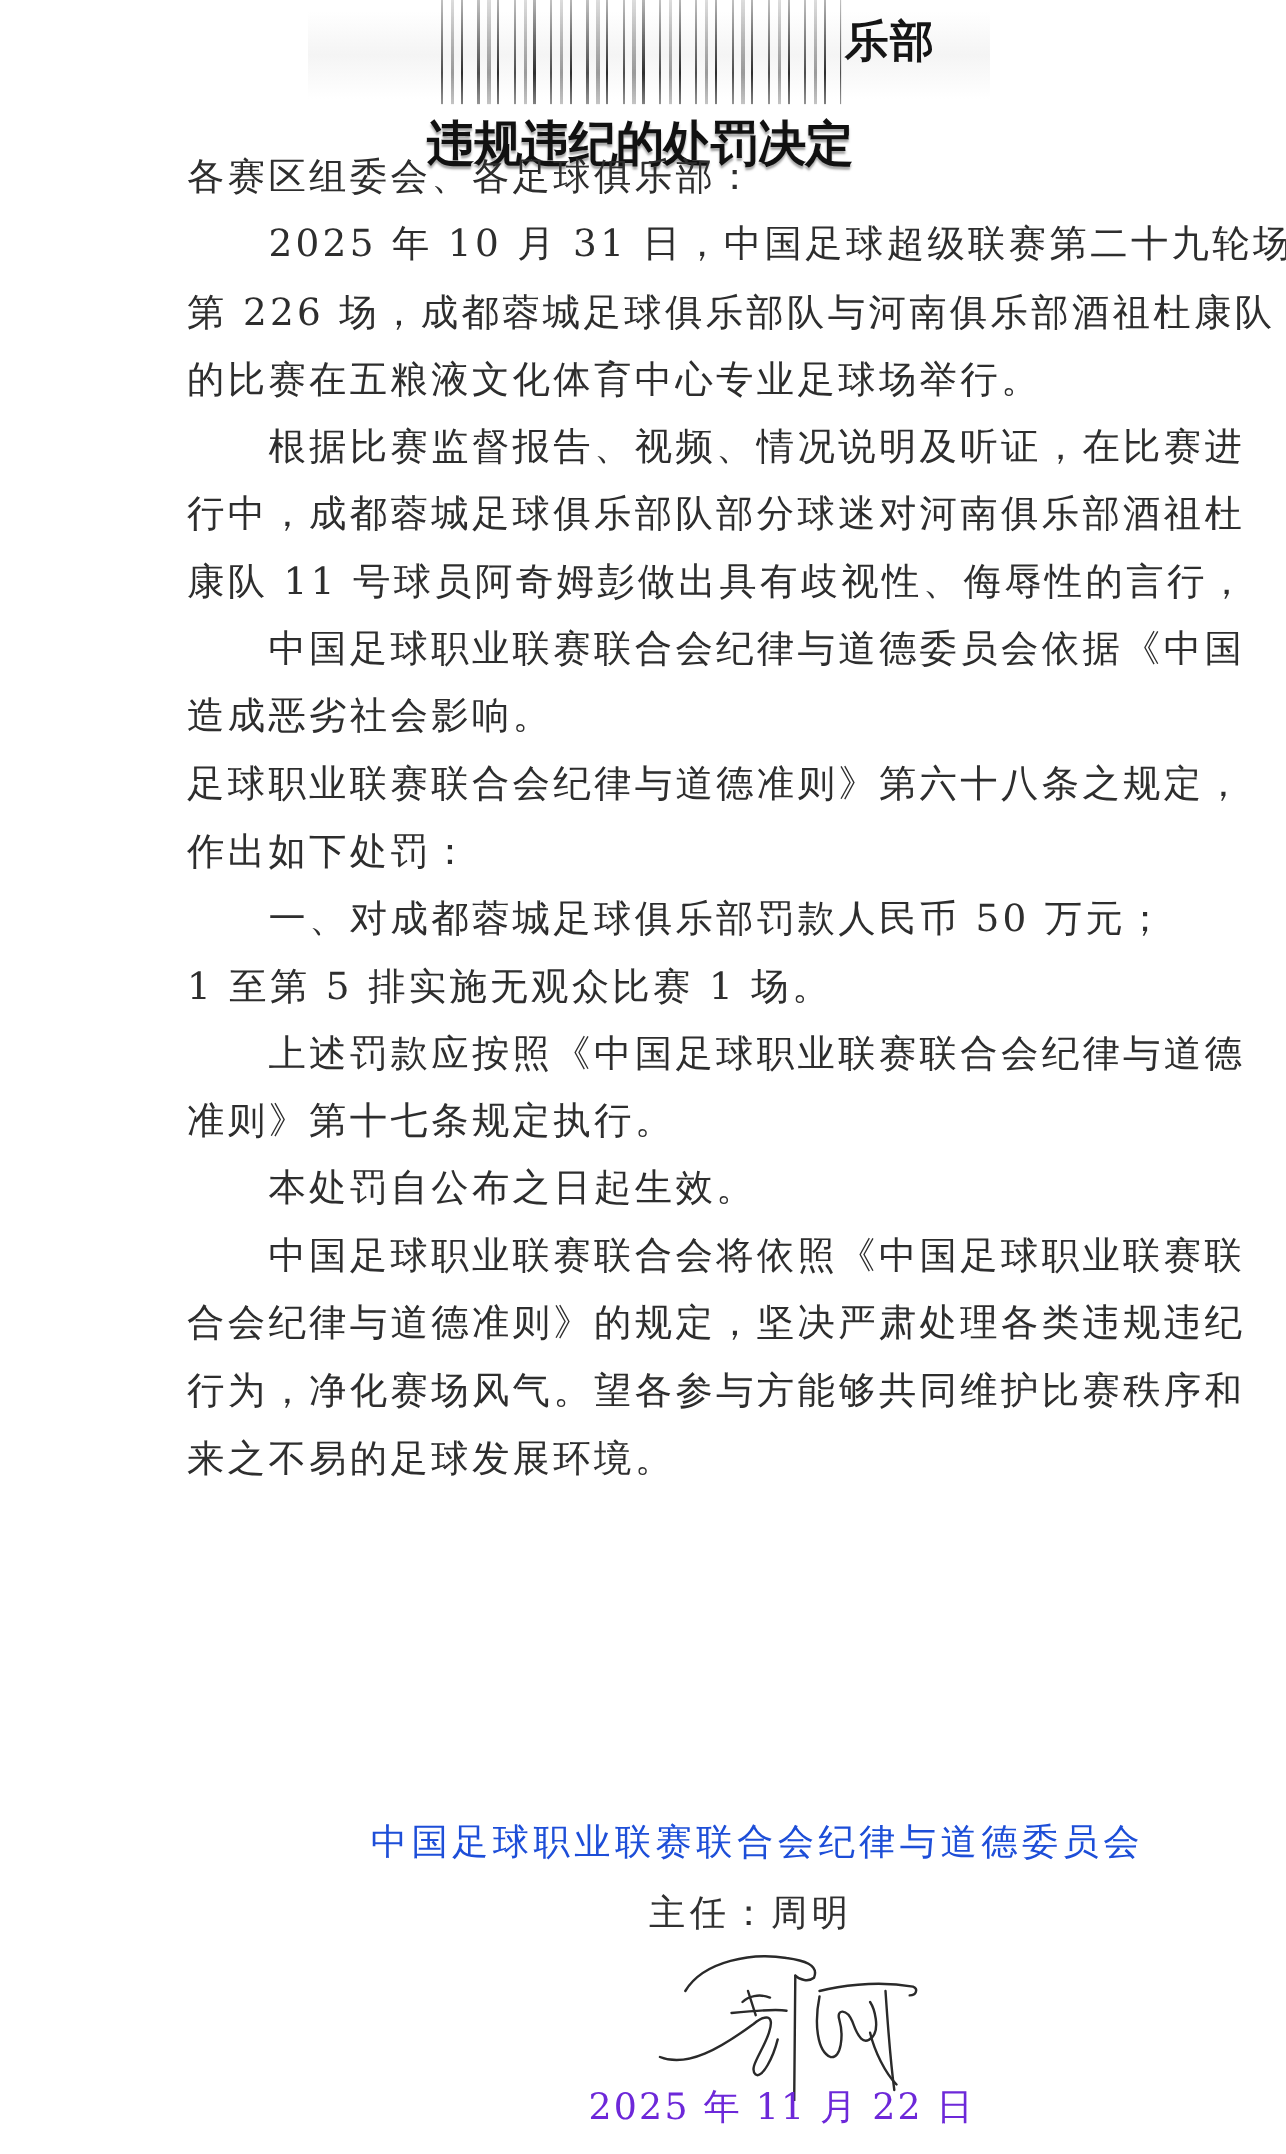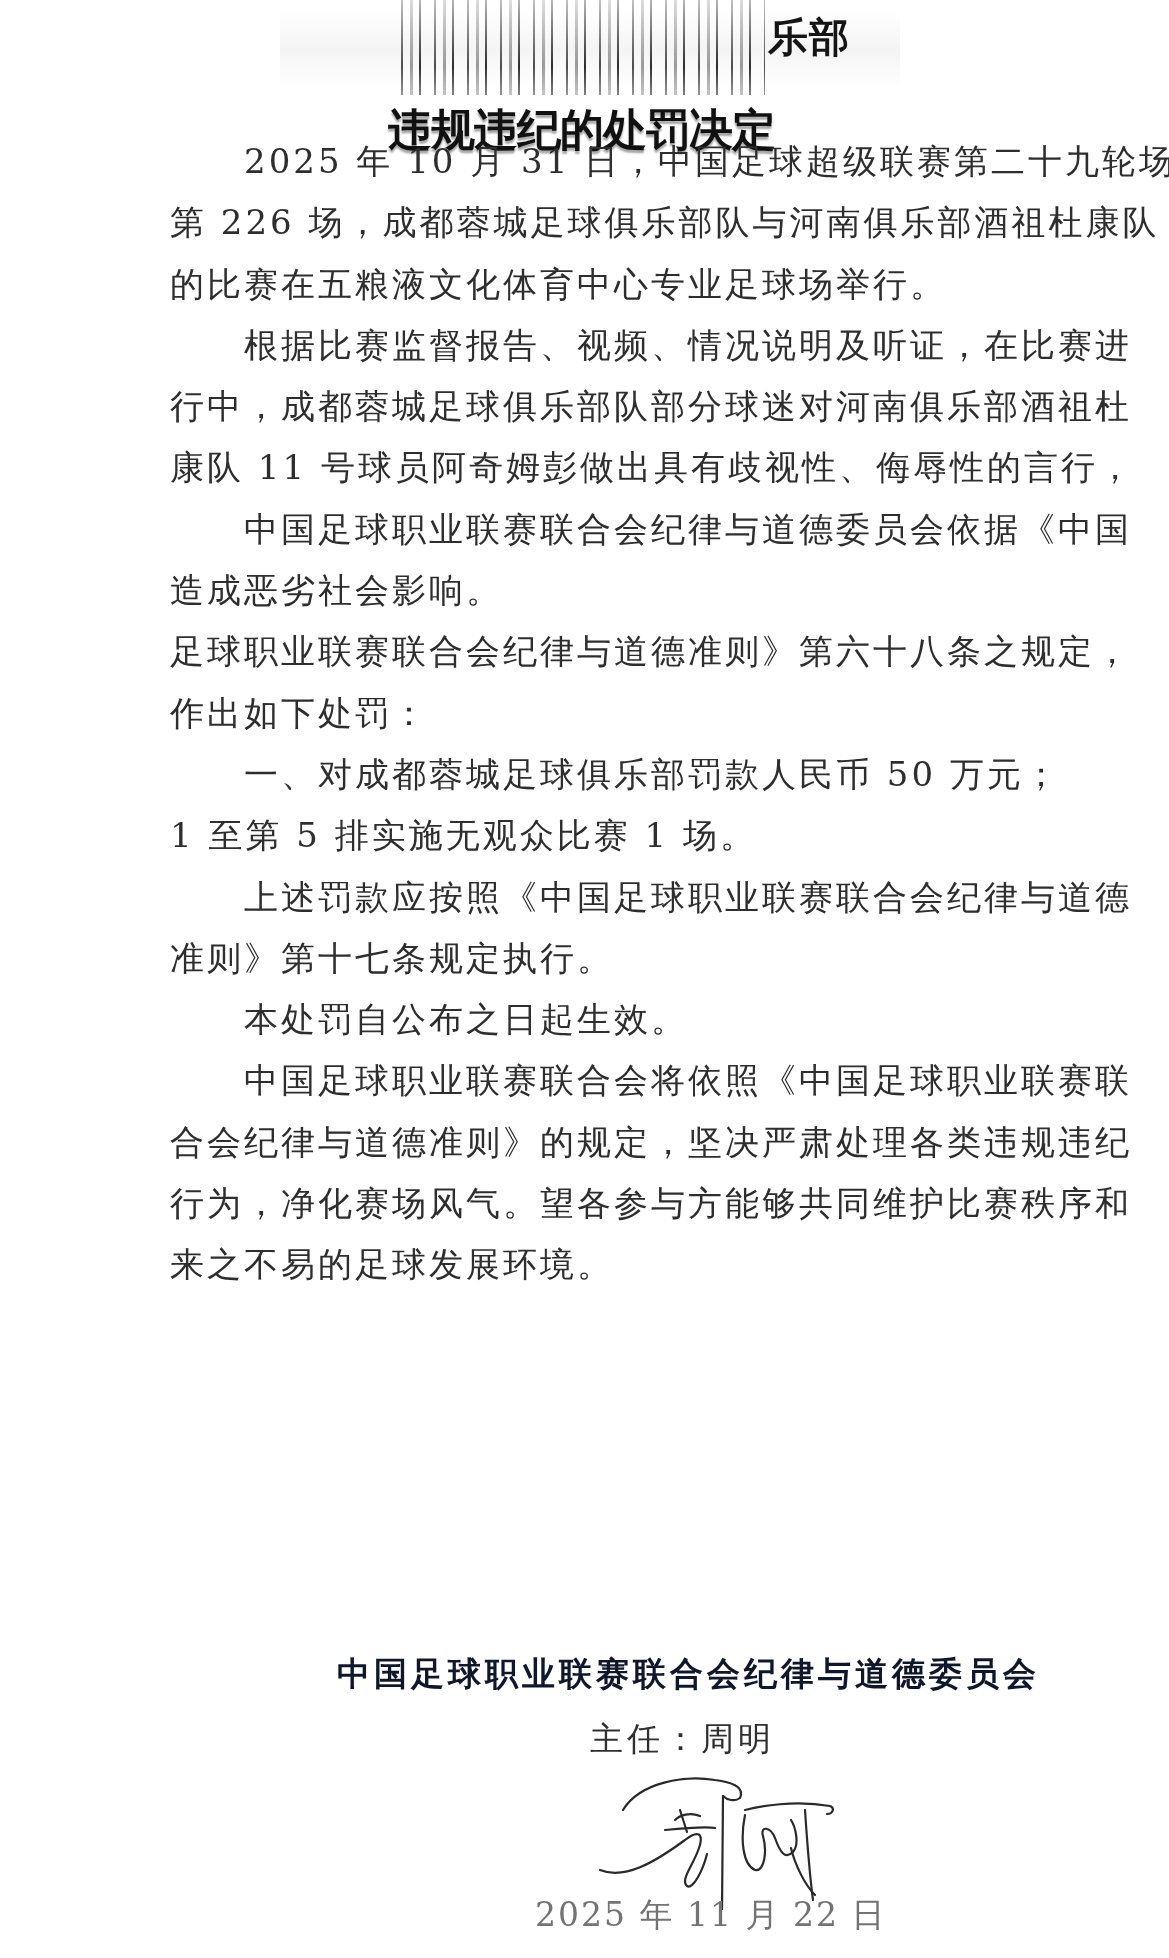--- a/index.html
+++ b/index.html
@@ -42,43 +42,44 @@
   .body-text {
     position: absolute; left: 170px; top: 131px; width: 850px;
     font-size: 34px; line-height: 61.3px; letter-spacing: 3px;
     color: #2e2e2e;
   }
   .line { display: block; white-space: nowrap; height: 61.3px; }
   .indent { padding-left: 74px; }
   .sign-block { position: absolute; left: 0; top: 0; width: 1169px; }
   .committee {
     position: absolute; left: 337px; top: 1652px;
-    font-size: 33px; letter-spacing: 4px; color: #0f172a; white-space: nowrap; font-weight: bold;
+    font-size: 33px; letter-spacing: 4px; color: #1d4ed8; white-space: nowrap;
   }
   .director {
     position: absolute; left: 590px; top: 1717px;
     font-size: 33px; letter-spacing: 4px; color: #303030; white-space: nowrap;
   }
   .signature { position: absolute; left: 595px; top: 1770px; width: 250px; height: 140px; }
   .date {
     position: absolute; left: 535px; top: 1893px;
-    font-size: 33px; letter-spacing: 2px; color: #737373; white-space: nowrap;
+    font-size: 33px; letter-spacing: 2px; color: #6d28d9; white-space: nowrap;
   }
 </style>
 </head>
 <body>
 
 <div class="header">
   <div class="smear-haze"></div>
   <div class="smear"></div>
   <div class="title-frag">乐部</div>
   <div class="title">违规违纪的处罚决定</div>
 </div>
 
 <div class="body-text">
+  <span class="line">各赛区组委会、各足球俱乐部：</span>
   <span class="line indent">2025 年 10 月 31 日，中国足球超级联赛第二十九轮场序</span>
   <span class="line">第 226 场，成都蓉城足球俱乐部队与河南俱乐部酒祖杜康队</span>
   <span class="line">的比赛在五粮液文化体育中心专业足球场举行。</span>
   <span class="line indent">根据比赛监督报告、视频、情况说明及听证，在比赛进</span>
   <span class="line">行中，成都蓉城足球俱乐部队部分球迷对河南俱乐部酒祖杜</span>
   <span class="line">康队 11 号球员阿奇姆彭做出具有歧视性、侮辱性的言行，</span>
   <span class="line indent">中国足球职业联赛联合会纪律与道德委员会依据《中国</span>
   <span class="line">造成恶劣社会影响。</span>
   <span class="line">足球职业联赛联合会纪律与道德准则》第六十八条之规定，</span>
   <span class="line">作出如下处罚：</span>

